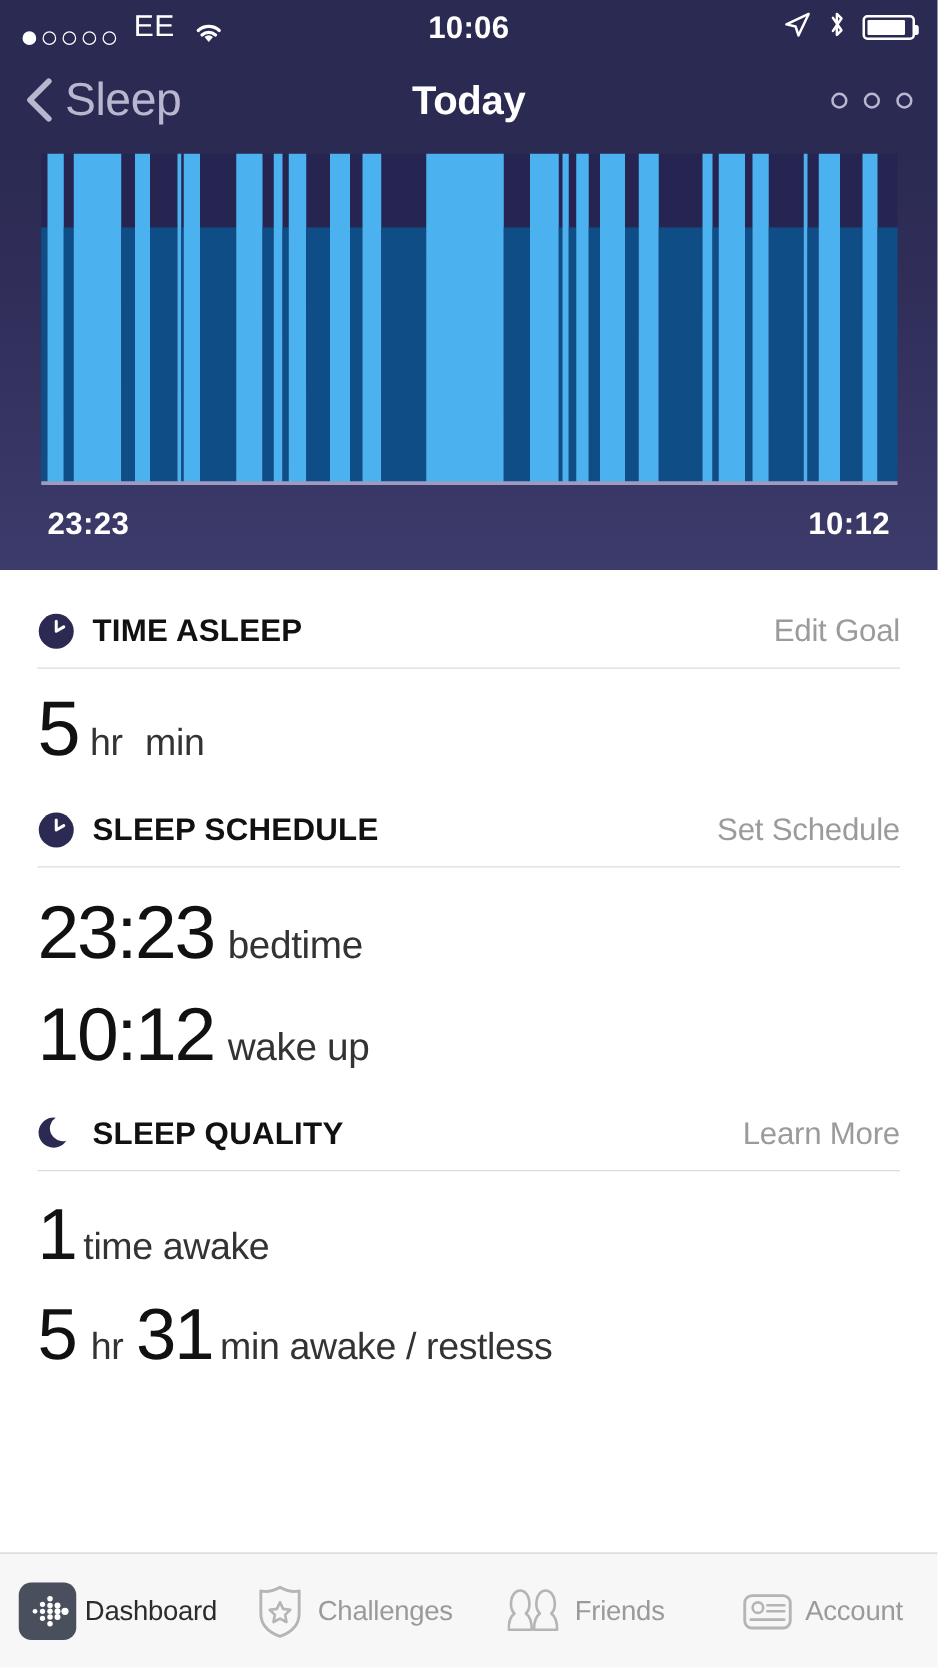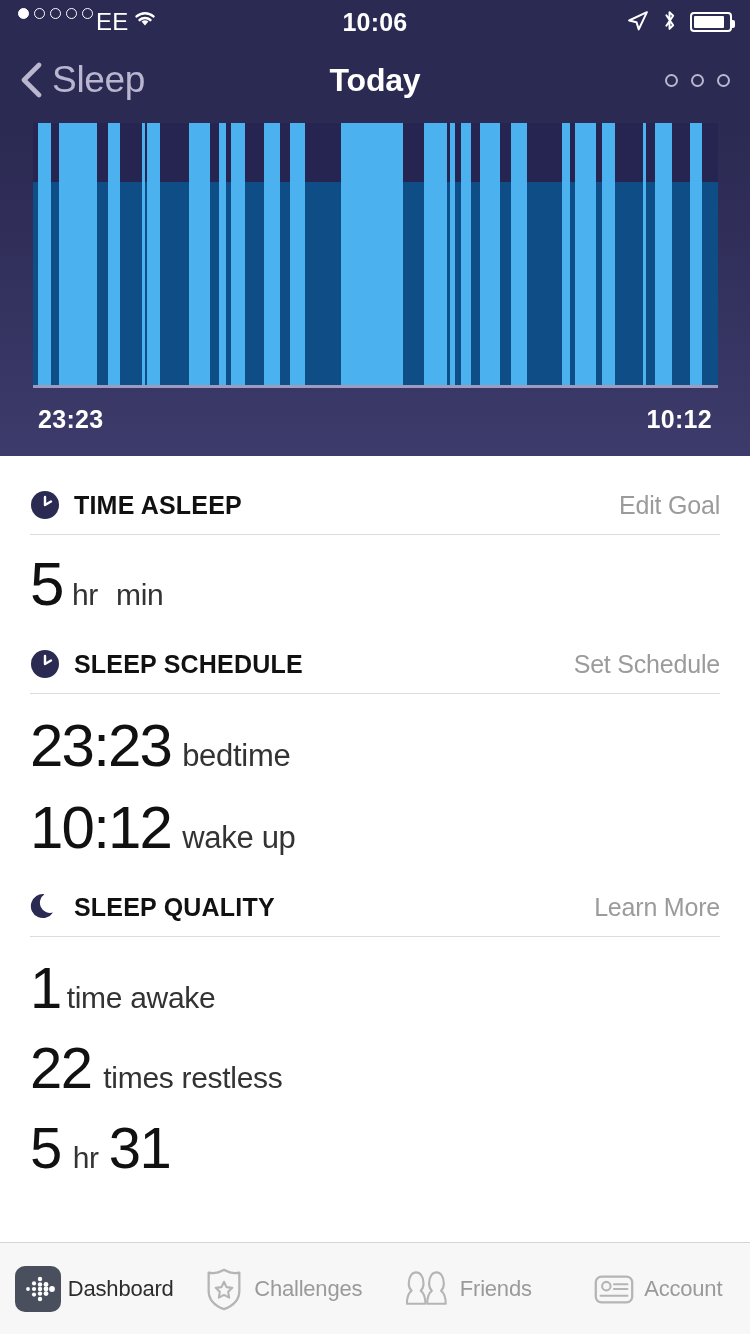--- a/index.html
+++ b/index.html
@@ -10,21 +10,21 @@
     overflow:hidden;
     position:relative;
   }
 
   
   .statusbar{
     height:44px; background:#2b2a52; color:#ffffff;
     display:flex; align-items:center; padding:0 18px;
     position:relative;
   }
-  .sb-left{ display:flex; align-items:flex-start; gap:3px; }
+  .sb-left{ display:flex; align-items:flex-end; gap:14px; }
   .dots{ display:flex; align-items:center; gap:5px; }
   .dot{ width:11px; height:11px; border-radius:50%; border:1.6px solid #ffffff; }
   .dot.filled{ background:#ffffff; }
   .carrier{ font-size:24px; letter-spacing:0.3px; }
   .wifi{ width:26px; height:20px; position:relative; }
   .sb-time{
     position:absolute; left:0; right:0; text-align:center;
     font-size:25px; font-weight:bold; letter-spacing:0.2px;
   }
   .sb-right{ margin-left:auto; display:flex; align-items:center; gap:13px; }
@@ -311,27 +311,24 @@
       </span>
       <span class="sec-title">SLEEP QUALITY</span>
       <span class="sec-action">Learn More</span>
     </div>
     <div class="divider"></div>
     <div class="q-row">
       <span class="q-num">1</span>
       <span class="q-label">time awake</span>
     </div>
     <div class="q-row">
-      <span class="q-num">22</span>
-      <span class="q-label gap">times restless</span>
-    </div>
-    <div class="q-row">
       <span class="q-num">5</span>
       <span class="q-label gap">hr</span>
       <span class="q-num" style="margin-left:10px">31</span>
+      <span class="q-label">min awake / restless</span>
     </div>
   </div>
 
 </div>
 
 <div class="tabbar" id="tab-bar">
     <div class="tab active">
       <span class="tab-icon">
         <span class="fitbit-logo"><svg viewBox="0 0 46 46" width="46" height="46">
         <g fill="#ffffff">

